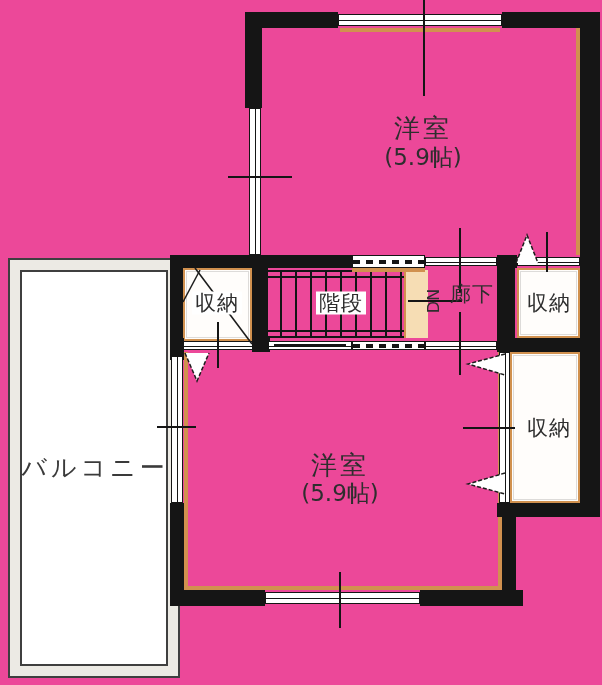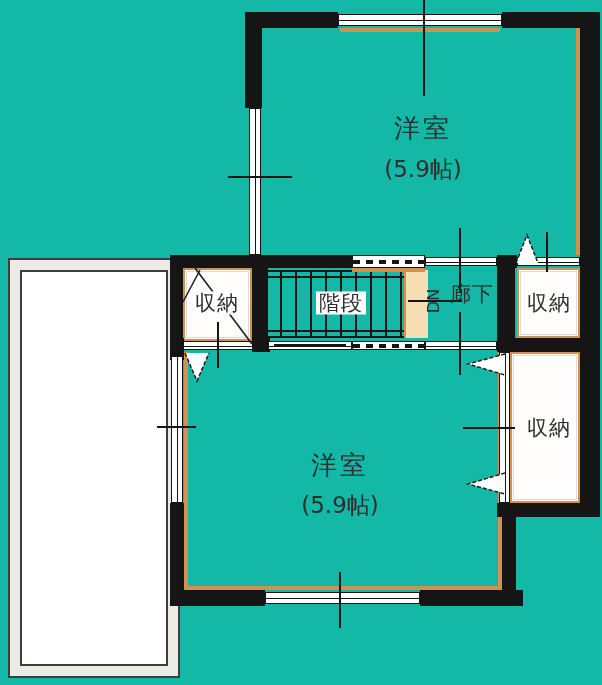--- a/index.html
+++ b/index.html
@@ -1,17 +1,17 @@
 <!DOCTYPE html>
 <html style="--wall: #151515; --accent: #d1914f; --accent-pale: #f6ddb4; --balcony-line: #3f3f3f; --text: #2e2e2e;"><head>
 <meta charset="utf-8">
 <style>
   html,body{margin:0;padding:0;background:#fff;}
   .plan{
-    position:relative;width:602px;height:685px;background:#14b8a6;overflow:hidden;
+    position:relative;width:602px;height:685px;background:#ec4899;overflow:hidden;
     font-family:"DejaVu Sans","Liberation Sans",sans-serif;color:var(--text,#2e2e2e);
   }
   
   .wall{position:absolute;background:var(--wall,#151515);z-index:4;}
   
   .win-h,.win-v{position:absolute;background:#fff;border:1px solid var(--wall,#151515);z-index:5;box-sizing:border-box;}
   .win-h::after{content:"";position:absolute;left:0;right:0;top:50%;height:1px;background:var(--wall,#151515);}
   .win-v::after{content:"";position:absolute;top:0;bottom:0;left:50%;width:1px;background:var(--wall,#151515);}
   .striped::after{height:4px;top:calc(50% - 2px);background:repeating-linear-gradient(90deg,var(--wall,#151515) 0 7px,transparent 7px 13px);}
   .bar{position:absolute;inset:2px 5px;background:var(--wall,#151515);}
@@ -27,21 +27,21 @@
     background:repeating-linear-gradient(90deg,transparent 0 13px,var(--wall,#151515) 13px 15px);
   }
   .stairs .rail-top,.stairs .rail-bot{position:absolute;left:0;right:0;height:2px;background:var(--wall,#151515);}
   .stairs .rail-top{top:4px;} .stairs .rail-bot{bottom:4px;}
   
   .balcony-outer{position:absolute;left:8px;top:258px;width:172px;height:420px;border:2px solid var(--balcony-line,#3f3f3f);background:#eceae4;z-index:1;box-sizing:border-box;}
   .balcony-inner{position:absolute;left:10px;top:10px;width:148px;height:396px;border:2px solid var(--balcony-line,#3f3f3f);background:#fff;box-sizing:border-box;}
   
   .label{position:absolute;transform:translate(-50%,-50%);white-space:nowrap;z-index:7;line-height:1;}
   .room-name{font-size:26px;letter-spacing:3px;}
-  .room-size{font-size:23px;margin-top:12px;}
+  .room-size{font-size:23px;}
   .small-name{font-size:21px;letter-spacing:1px;}
   .halo{background:#fff;padding:1px 3px;}
   .dn{font-size:16px;transform:translate(-50%,-50%) rotate(-90deg);}
   .balcony-label{font-size:25px;letter-spacing:4px;color:#3a3a3a;}
   svg.overlay{position:absolute;left:0;top:0;z-index:6;}
 </style>
 </head>
 <body>
 
 <div class="plan">
@@ -133,14 +133,15 @@
   <div class="label small-name halo" style="left:341px;top:303px;">階段</div>
   <div class="label dn" style="left:434px;top:301px;">DN</div>
   <div class="label small-name" style="left:472px;top:294px;">廊下</div>
   <div class="label small-name" style="left:549px;top:303px;">収納</div>
 
   <div class="label small-name" style="left:549px;top:428px;">収納</div>
 
   <div class="label room-name" style="left:340px;top:465px;">洋室</div>
   <div class="label room-size" style="left:340px;top:493px;">(5.9帖)</div>
 
+  <div class="label balcony-label" style="left:95px;top:467px;">バルコニー</div>
 
 </div>
 
 </body></html>

